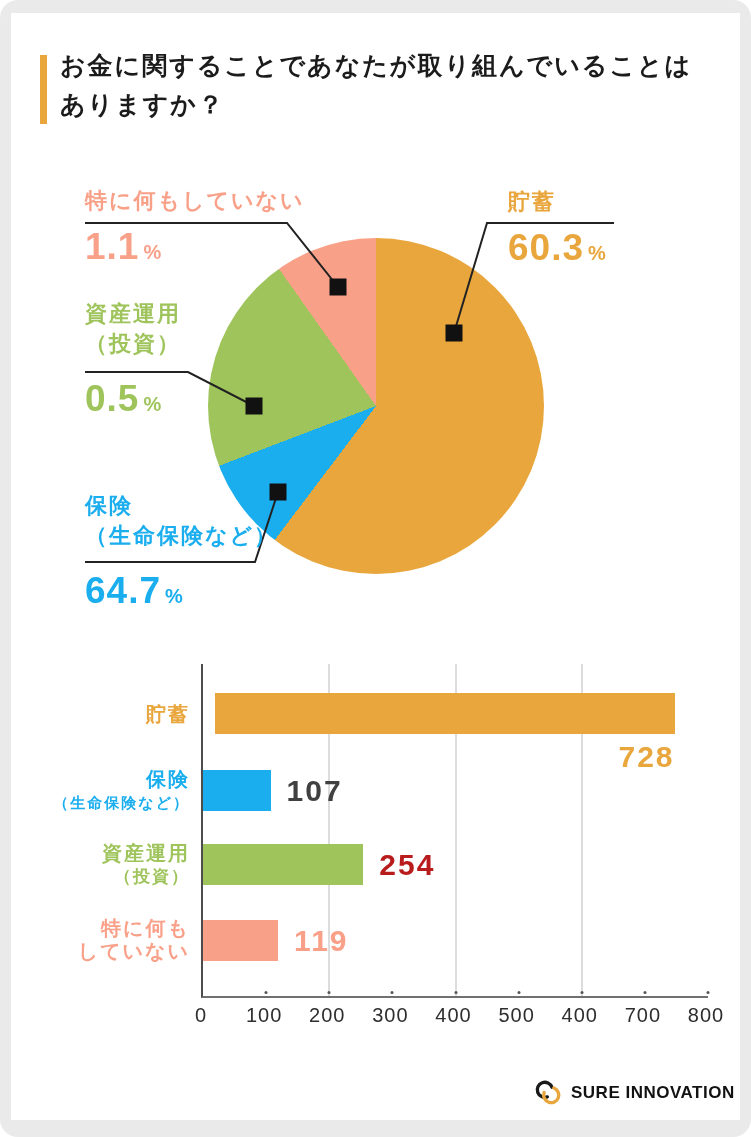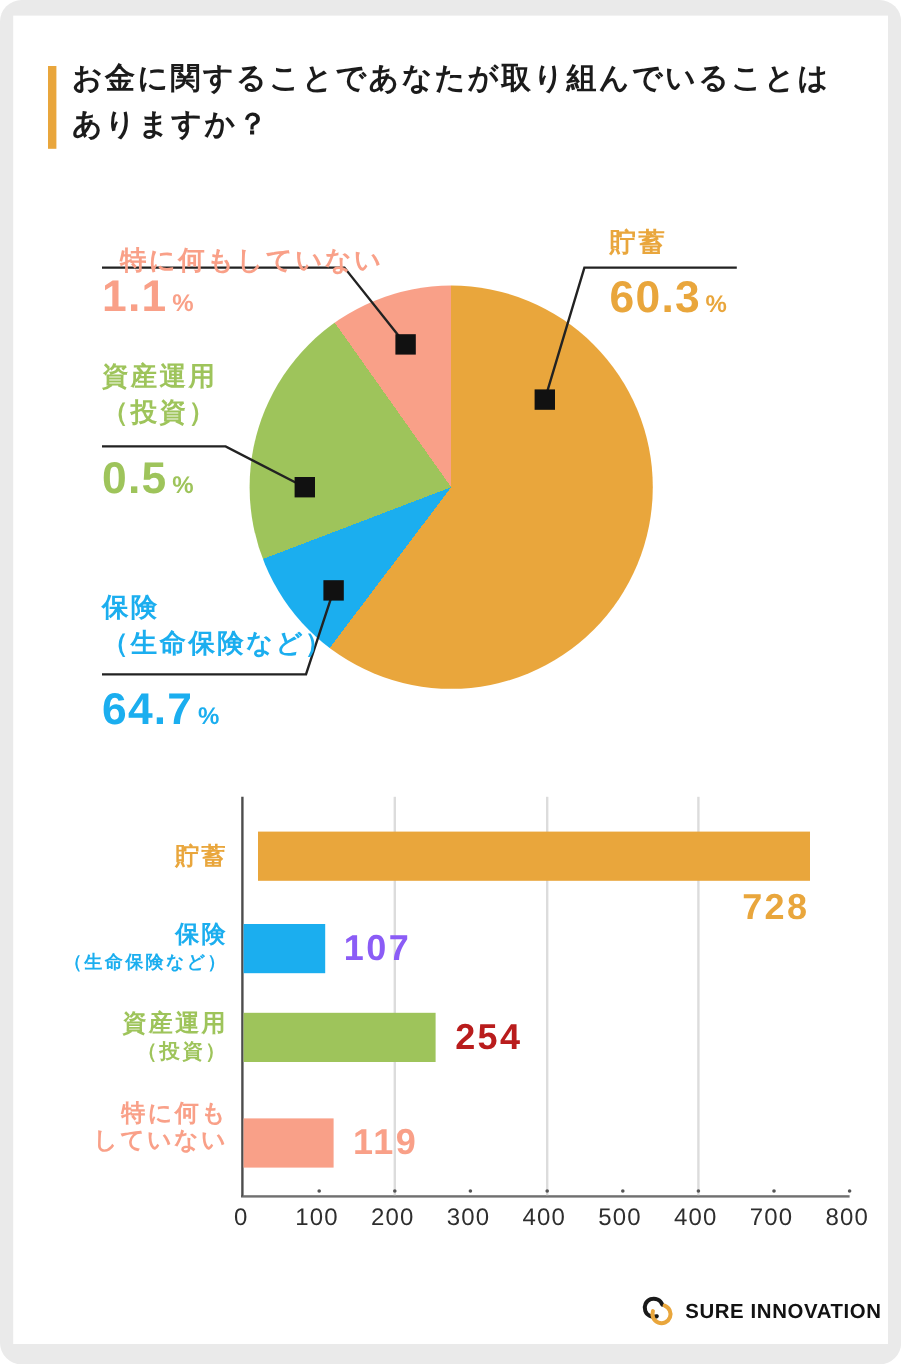--- a/index.html
+++ b/index.html
@@ -16,34 +16,34 @@
   .pie{position:absolute;left:208px;top:238px;width:336px;height:336px;border-radius:50%;}
   .overlay{position:absolute;left:0;top:0;width:751px;height:1137px;pointer-events:none;}
 
   .pie-cat{position:absolute;font-size:22px;font-weight:700;letter-spacing:2px;line-height:30px;white-space:nowrap;}
   .pie-pct{position:absolute;white-space:nowrap;font-weight:700;}
   .pie-pct .num{font-size:37px;letter-spacing:1px;}
   .pie-pct .unit{font-size:20px;margin-left:4px;}
 
   .cat-savings{left:508px;top:187px;}
   .pct-savings{left:508px;top:227px;}
-  .cat-nothing{left:100px;top:186px;margin-top:16px;}
+  .cat-nothing{left:85px;top:186px;}
   .pct-nothing{left:85px;top:226px;}
   .cat-invest{left:85px;top:299px;}
   .pct-invest{left:85px;top:378px;}
   .cat-insurance{left:85px;top:491px;}
   .pct-insurance{left:85px;top:570px;}
 
   
   .bar-plot{position:absolute;left:201px;top:664px;width:505px;height:332px;
             border-left:2px solid #4d4d4d;border-bottom:2px solid #707070;}
   .grid{position:absolute;top:0;bottom:0;width:2px;background:#dcdcdc;transform:translateX(-50%);}
   .dot{position:absolute;bottom:2px;width:3px;height:3px;border-radius:50%;background:#555;transform:translateX(-50%);}
   .bar-row{position:absolute;left:0;width:100%;height:41px;}
-  .row0{top:29px;margin-left:12px;}.row1{top:106px;}.row2{top:180px;}.row3{top:256px;margin-top:12px;}
+  .row0{top:29px;margin-left:12px;}.row1{top:106px;}.row2{top:180px;}.row3{top:256px;}
   .bar{height:41px;}
   .val{position:absolute;top:0;line-height:41px;font-size:30px;font-weight:700;letter-spacing:2px;white-space:nowrap;}
   .val.below{top:49px;line-height:30px;transform:translateX(-100%);}
 
   .bar-cat{position:absolute;right:561px;text-align:right;font-size:20px;font-weight:700;
            letter-spacing:2px;line-height:23px;white-space:nowrap;}
   .bar-cat .sub{font-size:15px;}
   .bar-cat .sub2{font-size:17px;}
   .cat0{top:703px;}.cat1{top:768px;}.cat2{top:842px;}.cat3{top:917px;}
 
@@ -112,21 +112,21 @@
   <div class="bar-plot">
       <div class="grid" style="left: 75%;"></div>
       <div class="grid" style="left: 50%;"></div>
       <div class="grid" style="left: 25%;"></div>
     <div class="bar-row row0">
       <div class="bar" style="width: 91%; background: rgb(233, 166, 60);"></div>
       <span class="val below" style="color: rgb(233, 166, 60); left: 91%;">728</span>
     </div>
     <div class="bar-row row1">
       <div class="bar" style="width: 13.375%; background: rgb(27, 174, 239);"></div>
-      <span class="val" style="color: #8b5cf6; left: calc(13.375% + 16px);">107</span>
+      <span class="val" style="color: #404040; left: calc(13.375% + 16px);">107</span>
     </div>
     <div class="bar-row row2">
       <div class="bar" style="width: 31.75%; background: rgb(158, 196, 91);"></div>
       <span class="val" style="color: #b91c1c; left: calc(31.75% + 16px);">254</span>
     </div>
     <div class="bar-row row3">
       <div class="bar" style="width: 14.875%; background: rgb(249, 160, 136);"></div>
       <span class="val" style="color: rgb(249, 160, 136); left: calc(14.875% + 16px);">119</span>
     </div>
   <div class="dot" style="left: 12.5%;"></div>

